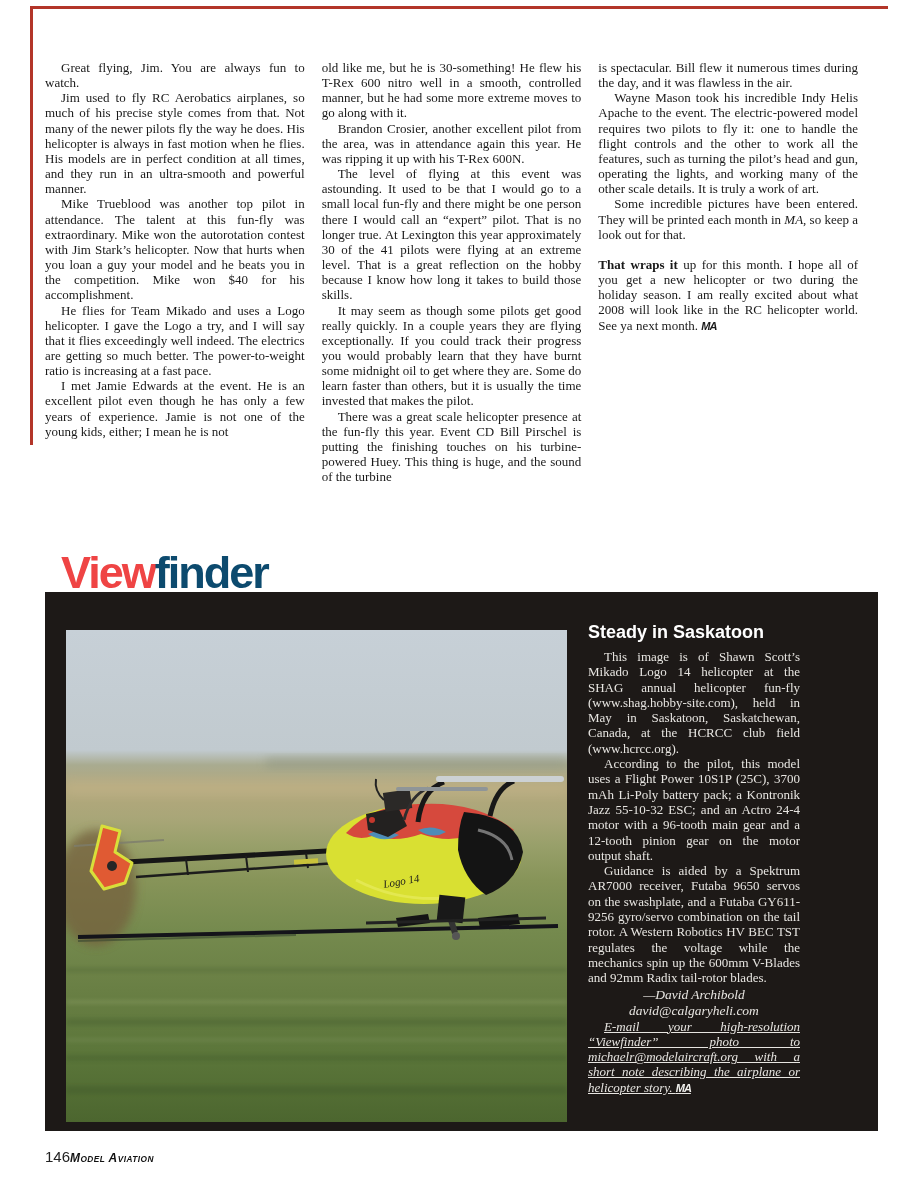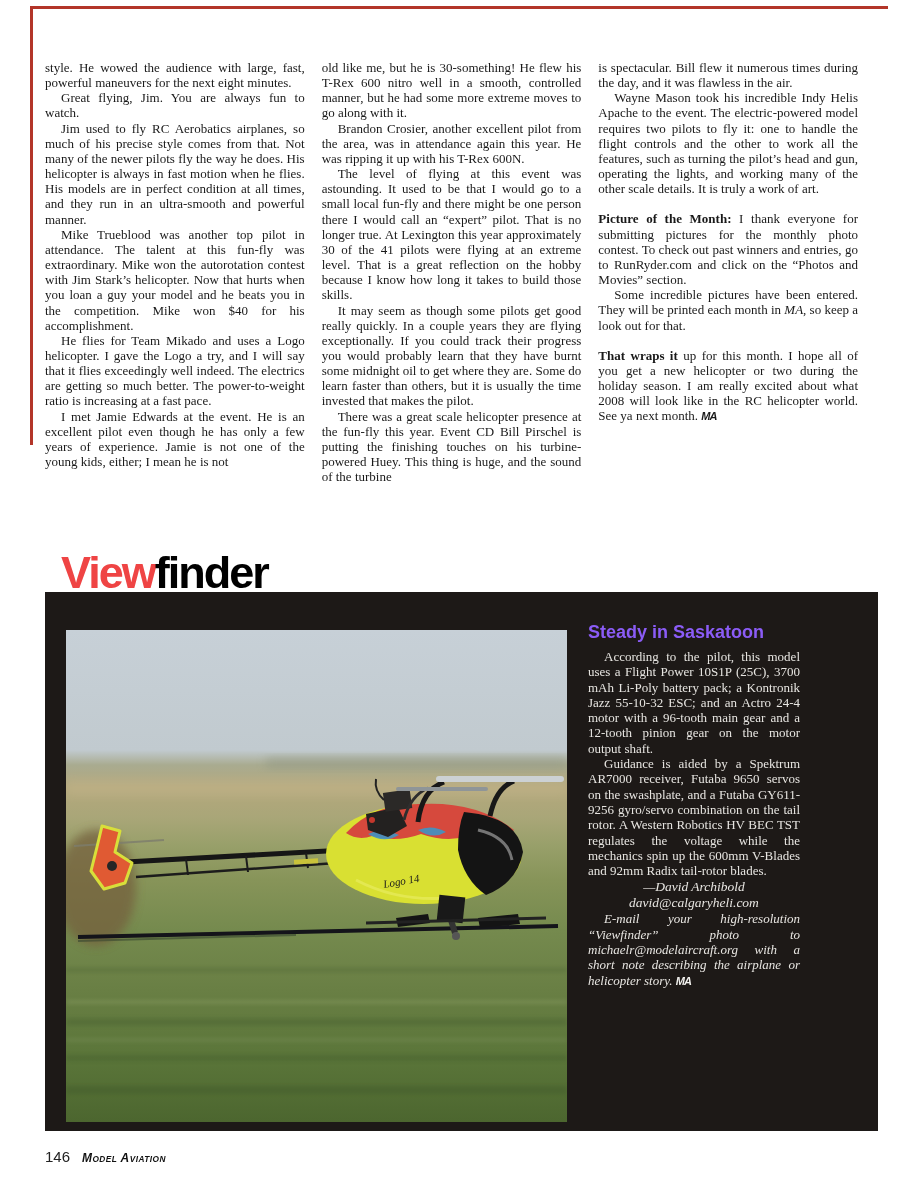--- a/index.html
+++ b/index.html
@@ -14,72 +14,70 @@
   .col p.ind{text-indent:16px;}
   .col p.gap{margin-top:15px;}
   .lead{font-weight:bold;}
   .it{font-style:italic;}
   .ma{font-family:"Liberation Sans",sans-serif;font-weight:bold;font-style:italic;
       font-size:11px;letter-spacing:-1px;}
 
   .vf-heading{position:absolute;left:61px;top:551px;font-family:"Liberation Sans",sans-serif;
       font-size:45px;line-height:44px;font-weight:bold;letter-spacing:-2px;white-space:nowrap;}
   .vf-red{color:#ef4444;}
-  .vf-black{color:#000000;font-weight:600;}
+  .vf-black{color:#0c4a6e;font-weight:600;}
 
   .black-box{position:absolute;left:45px;top:592px;width:833px;height:539px;background:#1d1917;}
   .photo{position:absolute;left:21px;top:38px;width:501px;height:492px;overflow:hidden;
       background:linear-gradient(to bottom,
         #c7d0d7 0px,#c1cacf 120px,#a9ab90 135px,#b4a87d 158px,#a9a678 188px,
         #99a06b 214px,#879459 250px,#758a4e 300px,#697f44 360px,#5a7539 430px,#4c662f 492px);}
   .photo svg{position:absolute;left:0;top:0;}
 
   .caption{position:absolute;left:543px;top:30px;width:212px;color:#e7e5e1;}
   .caption h2{margin:0 0 7px 0;font-family:"Liberation Sans",sans-serif;font-size:18px;
-      line-height:20px;color:#8b5cf6;letter-spacing:0;}
+      line-height:20px;color:#ffffff;letter-spacing:0;}
   .caption p{margin:0;font-size:13px;line-height:15.3px;text-align:justify;text-indent:16px;}
   .signoff{margin-top:1px;font-style:italic;font-size:13.5px;line-height:16px;text-align:center;}
-  .note{margin-top:21px;font-style:italic;font-size:13.5px;line-height:16.5px;text-align:left;}
+  .note{margin-top:21px;font-style:italic;font-size:13.5px;line-height:16.5px;text-align:left;text-decoration:underline;}
   .note .first{text-indent:16px;display:inline;}
   .caption .ma{color:#f0efec;}
 
-  .footer{position:absolute;left:45px;top:1148px;display:flex;align-items:baseline;gap:12px;}
+  .footer{position:absolute;left:45px;top:1148px;display:flex;align-items:baseline;gap:0;}
   .footer .pnum{font-family:"Liberation Sans",sans-serif;font-size:15px;font-weight:400;color:#222;}
   .footer .mag{font-family:"Liberation Sans",sans-serif;font-weight:bold;font-style:italic;
       font-size:13px;font-variant:small-caps;letter-spacing:0.5px;color:#111;transform:scaleX(.92);
       transform-origin:left;}
 </style>
 </head>
 <body>
 
 <div class="page">
 
   <div class="rule-red-top"></div>
   <div class="rule-red-left"></div>
 
   <div class="columns">
     <div class="col">
-      <p>style. He wowed the audience with large, fast, powerful maneuvers for the next eight minutes.</p>
       <p class="ind">Great flying, Jim. You are always fun to watch.</p>
       <p class="ind">Jim used to fly RC Aerobatics airplanes, so much of his precise style comes from that. Not many of the newer pilots fly the way he does. His helicopter is always in fast motion when he flies. His models are in perfect condition at all times, and they run in an ultra-smooth and powerful manner.</p>
       <p class="ind">Mike Trueblood was another top pilot in attendance. The talent at this fun-fly was extraordinary. Mike won the autorotation contest with Jim Stark’s helicopter. Now that hurts when you loan a guy your model and he beats you in the competition. Mike won $40 for his accomplishment.</p>
       <p class="ind">He flies for Team Mikado and uses a Logo helicopter. I gave the Logo a try, and I will say that it flies exceedingly well indeed. The electrics are getting so much better. The power-to-weight ratio is increasing at a fast pace.</p>
       <p class="ind">I met Jamie Edwards at the event. He is an excellent pilot even though he has only a few years of experience. Jamie is not one of the young kids, either; I mean he is not</p>
     </div>
     <div class="col">
       <p>old like me, but he is 30-something! He flew his T-Rex 600 nitro well in a smooth, controlled manner, but he had some more extreme moves to go along with it.</p>
       <p class="ind">Brandon Crosier, another excellent pilot from the area, was in attendance again this year. He was ripping it up with his T-Rex 600N.</p>
       <p class="ind">The level of flying at this event was astounding. It used to be that I would go to a small local fun-fly and there might be one person there I would call an “expert” pilot. That is no longer true. At Lexington this year approximately 30 of the 41 pilots were flying at an extreme level. That is a great reflection on the hobby because I know how long it takes to build those skills.</p>
       <p class="ind">It may seem as though some pilots get good really quickly. In a couple years they are flying exceptionally. If you could track their progress you would probably learn that they have burnt some midnight oil to get where they are. Some do learn faster than others, but it is usually the time invested that makes the pilot.</p>
       <p class="ind">There was a great scale helicopter presence at the fun-fly this year. Event CD Bill Pirschel is putting the finishing touches on his turbine-powered Huey. This thing is huge, and the sound of the turbine</p>
     </div>
     <div class="col">
       <p>is spectacular. Bill flew it numerous times during the day, and it was flawless in the air.</p>
       <p class="ind">Wayne Mason took his incredible Indy Helis Apache to the event. The electric-powered model requires two pilots to fly it: one to handle the flight controls and the other to work all the features, such as turning the pilot’s head and gun, operating the lights, and working many of the other scale details. It is truly a work of art.</p>
-      <p class="gap"><span class="lead">Picture of the Month:</span><span> I thank everyone for submitting pictures for the monthly photo contest. To check out past winners and entries, go to RunRyder.com and click on the “Photos and Movies” section.</span></p>
       <p class="ind"><span>Some incredible pictures have been entered. They will be printed each month in </span><span class="it">MA</span><span>, so keep a look out for that.</span></p>
       <p class="gap"><span class="lead">That wraps it</span><span> up for this month. I hope all of you get a new helicopter or two during the holiday season. I am really excited about what 2008 will look like in the RC helicopter world. See ya next month. </span><span class="ma">MA</span></p>
     </div>
   </div>
 
   <div class="vf-heading">
     <span class="vf-red">View</span><span class="vf-black">finder</span>
   </div>
 
   <div class="black-box">
@@ -164,20 +162,21 @@
           <path d="M330,288 L362,284 L364,293 L332,297 Z" fill="#141414"></path>
           <path d="M412,288 L452,284 L454,294 L414,298 Z" fill="#141414"></path>
           <path d="M300,293 L480,288" stroke="#222" stroke-width="3"></path>
           <circle cx="390" cy="306" r="4" fill="#555"></circle>
         </g>
       </svg>
     </div>
 
     <div class="caption">
       <h2>Steady in Saskatoon</h2>
+      <p>This image is of Shawn Scott’s Mikado Logo 14 helicopter at the SHAG annual helicopter fun-fly (www.shag.hobby-site.com), held in May in Saskatoon, Saskatchewan, Canada, at the HCRCC club field (www.hcrcc.org).</p>
       <p>According to the pilot, this model uses a Flight Power 10S1P (25C), 3700 mAh Li-Poly battery pack; a Kontronik Jazz 55-10-32 ESC; and an Actro 24-4 motor with a 96-tooth main gear and a 12-tooth pinion gear on the motor output shaft.</p>
       <p>Guidance is aided by a Spektrum AR7000 receiver, Futaba 9650 servos on the swashplate, and a Futaba GY611-9256 gyro/servo combination on the tail rotor. A Western Robotics HV BEC TST regulates the voltage while the mechanics spin up the 600mm V-Blades and 92mm Radix tail-rotor blades.</p>
       <div class="signoff">
         <div>—David Archibold</div>
         <div>david@calgaryheli.com</div>
       </div>
       <p class="note"><span class="first">E-mail your high-resolution “Viewfinder” photo to michaelr@modelaircraft.org with a short note describing the airplane or helicopter story. </span><span class="ma">MA</span></p>
     </div>
   </div>
 

